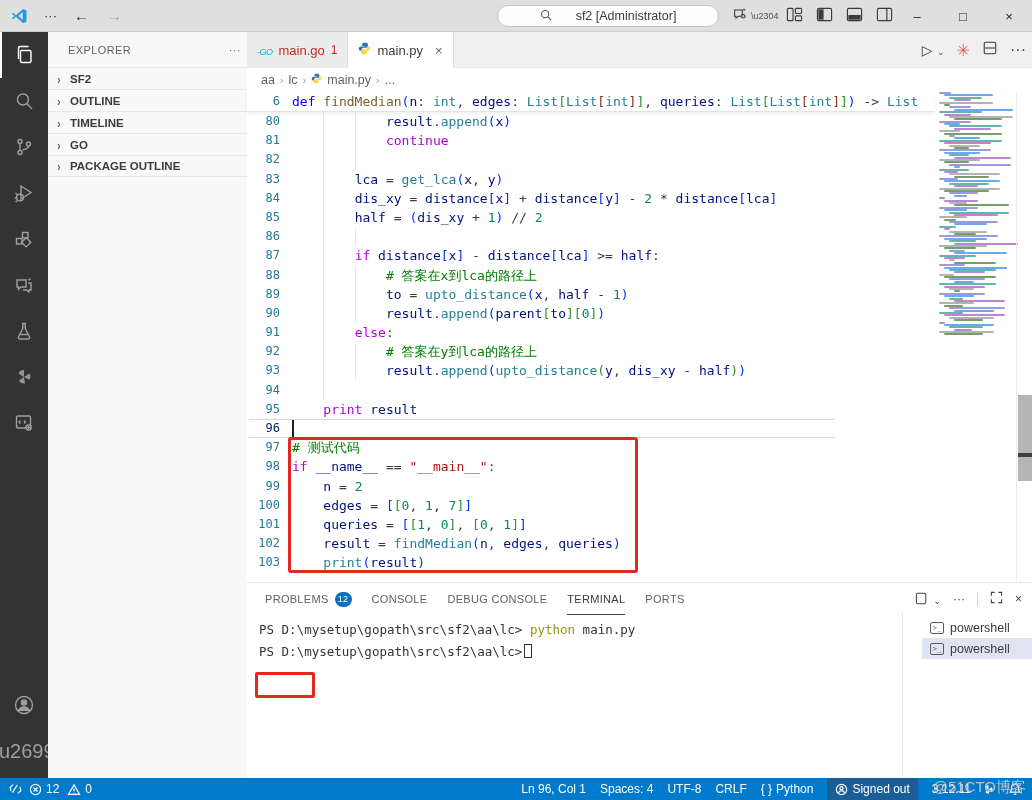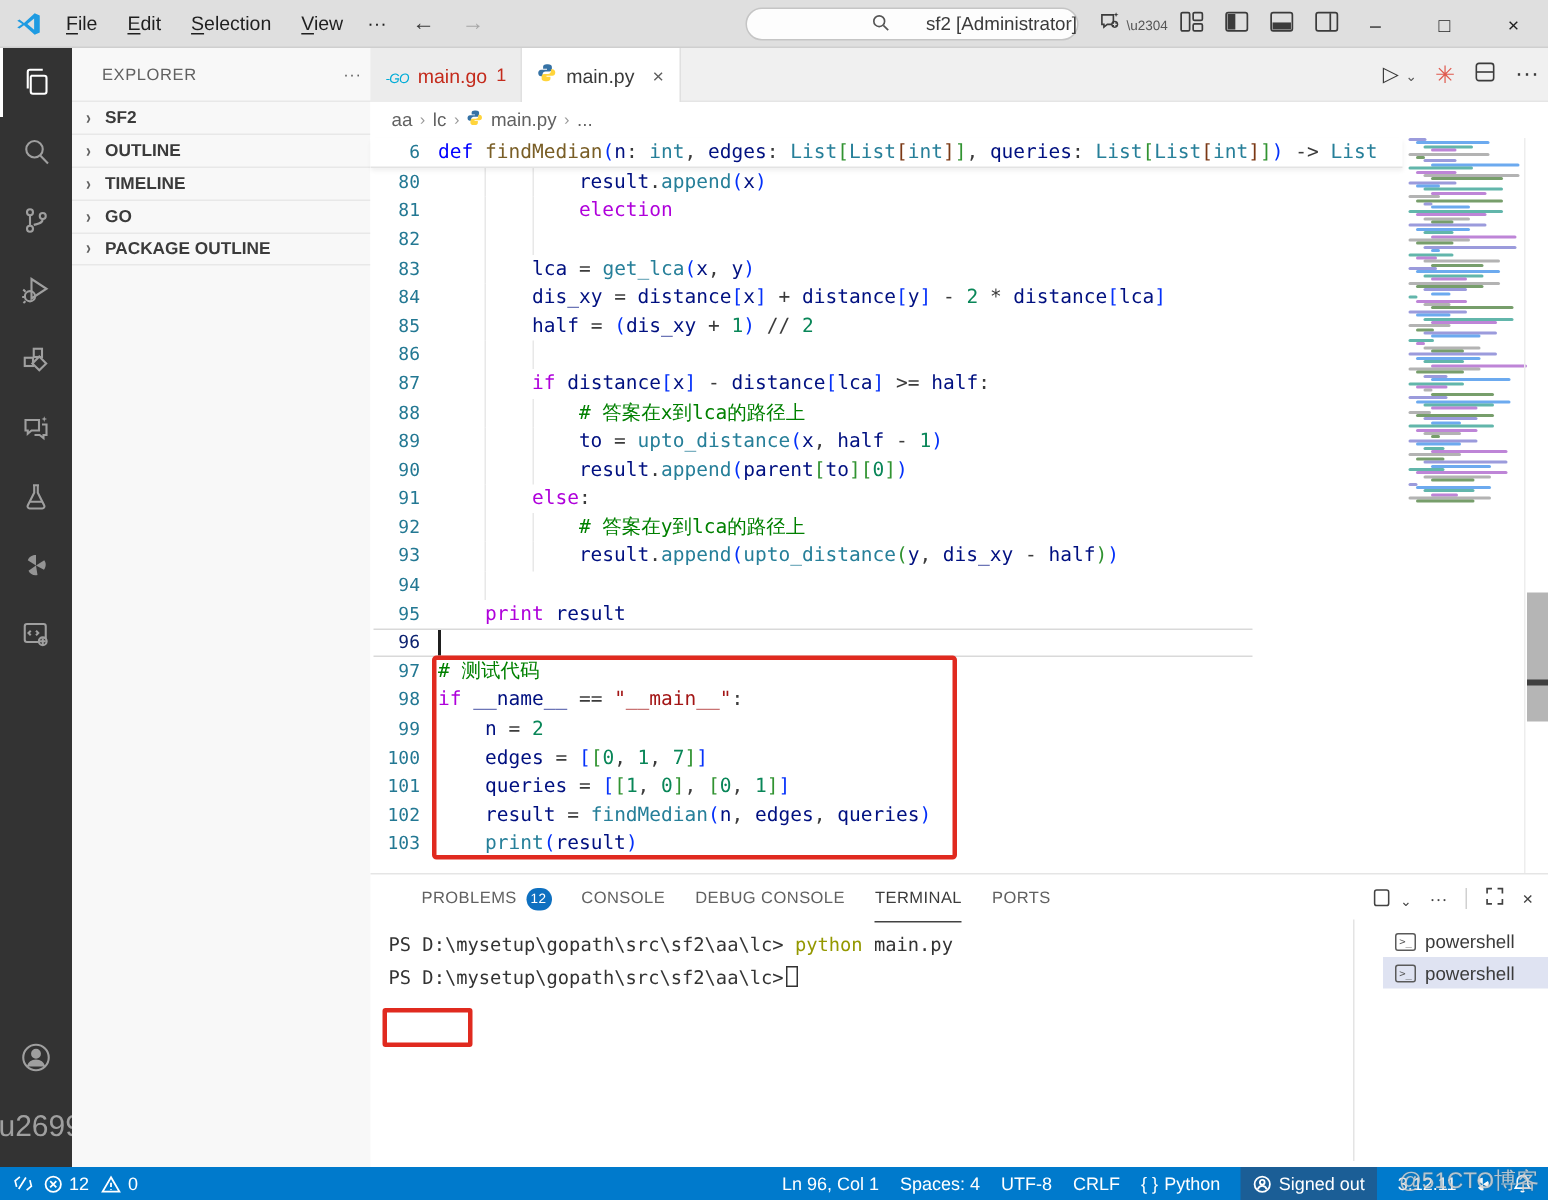--- a/index.html
+++ b/index.html
@@ -12,21 +12,21 @@
     background:#dfdfdf; border-bottom:1px solid #cfcfcf; display:flex; align-items:center; }
   #vscode-logo { width:18px; height:18px; margin:0 8px 0 10px; }
   #menubar { display:flex; gap:4px; font-size:13px; color:#1f1f1f; }
   #menubar .menu-item { padding:2px 8px; border-radius:4px; cursor:default; }
   #menubar .menu-item u { text-decoration:underline; text-underline-offset:2px; }
   #menu-more { font-size:13px; color:#1f1f1f; padding:2px 8px; }
   .nav-arrow { font-size:15px; padding:0 9px; color:#383838; }
   .nav-arrow.disabled { color:#a6a6a6; }
   #cmd-center { position:absolute; left:497px; top:5px; width:222px; height:22px;
     background:#fdfdfd; border:1px solid #c5c5c5; border-radius:12px;
-    display:flex; align-items:center; justify-content:flex-end; gap:24px;
+    display:flex; align-items:center; justify-content:center; gap:24px;
     font-size:12.5px; color:#3b3b3b; }
   #copilot-area { position:absolute; left:731px; top:5px; display:flex; align-items:center; gap:2px; }
   #layout-icons { position:absolute; left:786px; top:6px; display:flex; gap:13px; }
   #win-controls { position:absolute; right:0; top:0; height:32px; display:flex; }
   .win-btn { width:46px; height:32px; display:flex; align-items:center; justify-content:center;
     font-size:13px; color:#1f1f1f; }
 
   
   #main { position:absolute; left:0; top:32px; width:1032px; height:746px; }
 
@@ -92,21 +92,21 @@
   #minimap { position:absolute; left:688px; top:0; width:81px; height:490px; background:#fff; }
   .mm-row { height:2px; margin-bottom:0.4px; border-radius:1px; }
   #scrollbar { position:absolute; left:769px; top:0; width:16px; height:490px;
     border-left:1px solid #ededed; }
   #scroll-thumb { position:absolute; left:1px; right:0; top:303px; height:86px; background:#b5b5b5; }
   #scroll-dark { position:absolute; left:1px; right:0; top:361px; height:4px; background:#3f3f3f; }
 
   
   #panel { position:absolute; left:247px; top:550px; width:785px; height:196px; background:#fff;
     border-top:1px solid #e5e5e5; }
-  #panel-tabs { position:absolute; left:34px; top:0; height:32px; display:flex; gap:20px;
+  #panel-tabs { position:absolute; left:18px; top:0; height:32px; display:flex; gap:20px;
     align-items:center; }
   .ptab { font-size:11px; letter-spacing:.3px; color:#616161; display:flex; align-items:center;
     gap:6px; height:32px; }
   .ptab.active { color:#3b3b3b; border-bottom:1px solid #424242; }
   .pbadge { background:#0e70c0; color:#fff; border-radius:9px; font-size:9px; min-width:17px;
     height:15px; display:flex; align-items:center; justify-content:center; padding:0 3px; }
   #panel-actions { position:absolute; right:10px; top:0; height:32px; display:flex; gap:12px;
     align-items:center; color:#424242; font-size:12px; }
   .pa-divider { width:1px; height:14px; background:#d0d0d0; }
   #terminal { position:absolute; left:12px; top:36px; width:640px;
@@ -142,26 +142,20 @@
 <body>
 
 <div id="window">
 
   <div id="titlebar">
     <div id="vscode-logo">
       <svg width="18" height="18" viewBox="0 0 24 24">
           <path fill="#1e9be2" d="M17.5 2.5 8 11 4 8l-2 1 4.5 3L2 15l2 1 4-3 9.5 8.5 4.5-2v-15zM17 7v10l-6-5z"></path>
         </svg>
     </div>
-    <div id="menubar">
-        <span class="menu-item"><u>F</u>ile</span>
-        <span class="menu-item"><u>E</u>dit</span>
-        <span class="menu-item"><u>S</u>election</span>
-        <span class="menu-item"><u>V</u>iew</span>
-      </div>
     <span id="menu-more">···</span>
     <span class="nav-arrow">←</span>
     <span class="nav-arrow disabled">→</span>
     <div id="cmd-center">
       <span>
         <svg width="12" height="12" viewBox="0 0 14 14">
             <circle cx="6" cy="6" r="4.2" stroke="#555" fill="none" stroke-width="1.3"></circle>
             <line x1="9.2" y1="9.2" x2="13" y2="13" stroke="#555" stroke-width="1.3"></line>
           </svg>
       </span>
@@ -359,21 +353,21 @@
           <span class="sep">›</span>
           <span>...</span>
         </div>
 
       <div id="code-root">
         <div id="sticky">
             <div class="code-line"><span class="gutter">6</span><span class="lndtext"><span class="tk-k">def </span><span class="tk-fd">findMedian</span><span class="tk-b1">(</span><span class="tk-v">n</span><span class="tk-p">: </span><span class="tk-t">int</span><span class="tk-p">, </span><span class="tk-v">edges</span><span class="tk-p">: </span><span class="tk-t">List</span><span class="tk-b2">[</span><span class="tk-t">List</span><span class="tk-b3">[</span><span class="tk-t">int</span><span class="tk-b3">]</span><span class="tk-b2">]</span><span class="tk-p">, </span><span class="tk-v">queries</span><span class="tk-p">: </span><span class="tk-t">List</span><span class="tk-b2">[</span><span class="tk-t">List</span><span class="tk-b3">[</span><span class="tk-t">int</span><span class="tk-b3">]</span><span class="tk-b2">]</span><span class="tk-b1">)</span><span class="tk-p"> -&gt; </span><span class="tk-t">List</span></span></div>
           </div>
         <div id="code-lines">
             <div class="code-line"><span class="gutter">80</span><span class="iguide" style="left: 76.32px;"></span><span class="iguide" style="left: 107.64px;"></span><span class="lndtext">            <span class="tk-v">result</span><span class="tk-p">.</span><span class="tk-f">append</span><span class="tk-b1">(</span><span class="tk-v">x</span><span class="tk-b1">)</span></span></div>
-            <div class="code-line"><span class="gutter">81</span><span class="iguide" style="left: 76.32px;"></span><span class="iguide" style="left: 107.64px;"></span><span class="lndtext">            <span class="tk-c">election</span></span></div>
+            <div class="code-line"><span class="gutter">81</span><span class="iguide" style="left: 76.32px;"></span><span class="iguide" style="left: 107.64px;"></span><span class="lndtext">            <span class="tk-c">continue</span></span></div>
             <div class="code-line"><span class="gutter">82</span><span class="iguide" style="left: 76.32px;"></span><span class="iguide" style="left: 107.64px;"></span><span class="lndtext"></span></div>
             <div class="code-line"><span class="gutter">83</span><span class="iguide" style="left: 76.32px;"></span><span class="lndtext">        <span class="tk-v">lca</span><span class="tk-p"> = </span><span class="tk-f">get_lca</span><span class="tk-b1">(</span><span class="tk-v">x</span><span class="tk-p">, </span><span class="tk-v">y</span><span class="tk-b1">)</span></span></div>
             <div class="code-line"><span class="gutter">84</span><span class="iguide" style="left: 76.32px;"></span><span class="lndtext">        <span class="tk-v">dis_xy</span><span class="tk-p"> = </span><span class="tk-v">distance</span><span class="tk-b1">[</span><span class="tk-v">x</span><span class="tk-b1">]</span><span class="tk-p"> + </span><span class="tk-v">distance</span><span class="tk-b1">[</span><span class="tk-v">y</span><span class="tk-b1">]</span><span class="tk-p"> - </span><span class="tk-n">2</span><span class="tk-p"> * </span><span class="tk-v">distance</span><span class="tk-b1">[</span><span class="tk-v">lca</span><span class="tk-b1">]</span></span></div>
             <div class="code-line"><span class="gutter">85</span><span class="iguide" style="left: 76.32px;"></span><span class="lndtext">        <span class="tk-v">half</span><span class="tk-p"> = </span><span class="tk-b1">(</span><span class="tk-v">dis_xy</span><span class="tk-p"> + </span><span class="tk-n">1</span><span class="tk-b1">)</span><span class="tk-p"> // </span><span class="tk-n">2</span></span></div>
             <div class="code-line"><span class="gutter">86</span><span class="iguide" style="left: 76.32px;"></span><span class="iguide" style="left: 107.64px;"></span><span class="lndtext"></span></div>
             <div class="code-line"><span class="gutter">87</span><span class="iguide" style="left: 76.32px;"></span><span class="lndtext">        <span class="tk-c">if </span><span class="tk-v">distance</span><span class="tk-b1">[</span><span class="tk-v">x</span><span class="tk-b1">]</span><span class="tk-p"> - </span><span class="tk-v">distance</span><span class="tk-b1">[</span><span class="tk-v">lca</span><span class="tk-b1">]</span><span class="tk-p"> &gt;= </span><span class="tk-v">half</span><span class="tk-p">:</span></span></div>
             <div class="code-line"><span class="gutter">88</span><span class="iguide" style="left: 76.32px;"></span><span class="iguide" style="left: 107.64px;"></span><span class="lndtext">            <span class="tk-cm"># 答案在x到lca的路径上</span></span></div>
             <div class="code-line"><span class="gutter">89</span><span class="iguide" style="left: 76.32px;"></span><span class="iguide" style="left: 107.64px;"></span><span class="lndtext">            <span class="tk-v">to</span><span class="tk-p"> = </span><span class="tk-f">upto_distance</span><span class="tk-b1">(</span><span class="tk-v">x</span><span class="tk-p">, </span><span class="tk-v">half</span><span class="tk-p"> - </span><span class="tk-n">1</span><span class="tk-b1">)</span></span></div>
             <div class="code-line"><span class="gutter">90</span><span class="iguide" style="left: 76.32px;"></span><span class="iguide" style="left: 107.64px;"></span><span class="lndtext">            <span class="tk-v">result</span><span class="tk-p">.</span><span class="tk-f">append</span><span class="tk-b1">(</span><span class="tk-v">parent</span><span class="tk-b2">[</span><span class="tk-v">to</span><span class="tk-b2">]</span><span class="tk-b2">[</span><span class="tk-n">0</span><span class="tk-b2">]</span><span class="tk-b1">)</span></span></div>
             <div class="code-line"><span class="gutter">91</span><span class="iguide" style="left: 76.32px;"></span><span class="lndtext">        <span class="tk-c">else</span><span class="tk-p">:</span></span></div>

